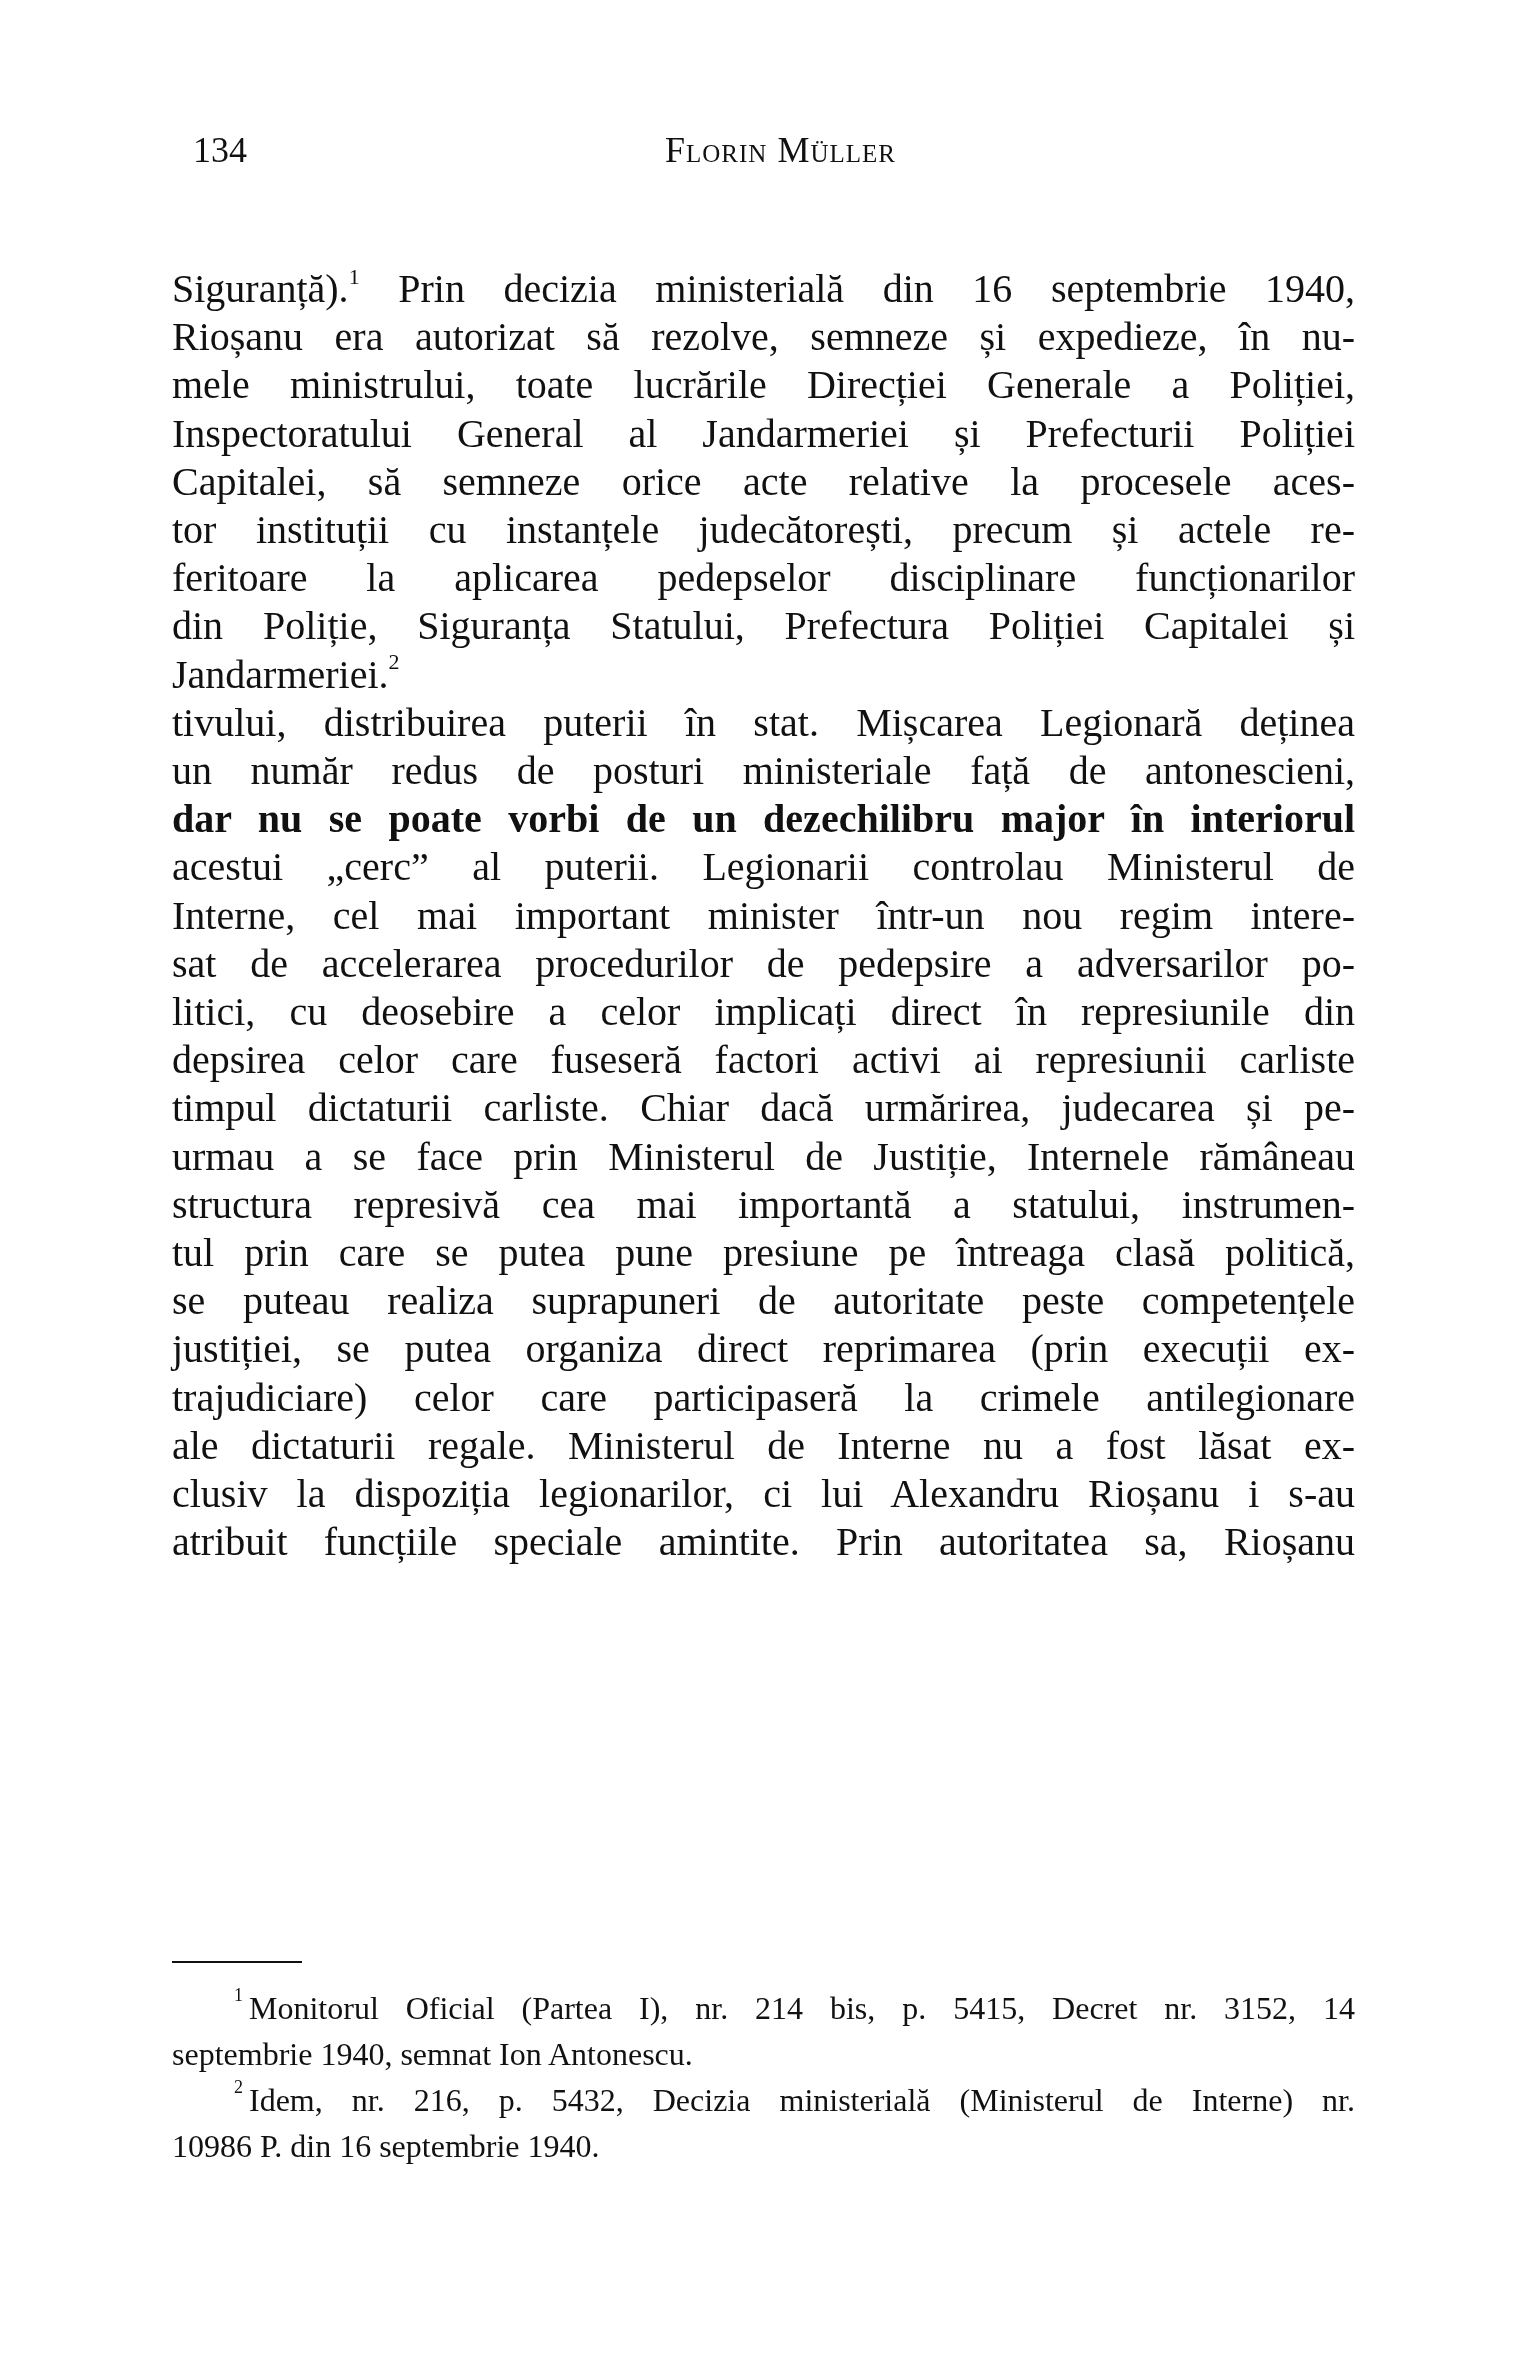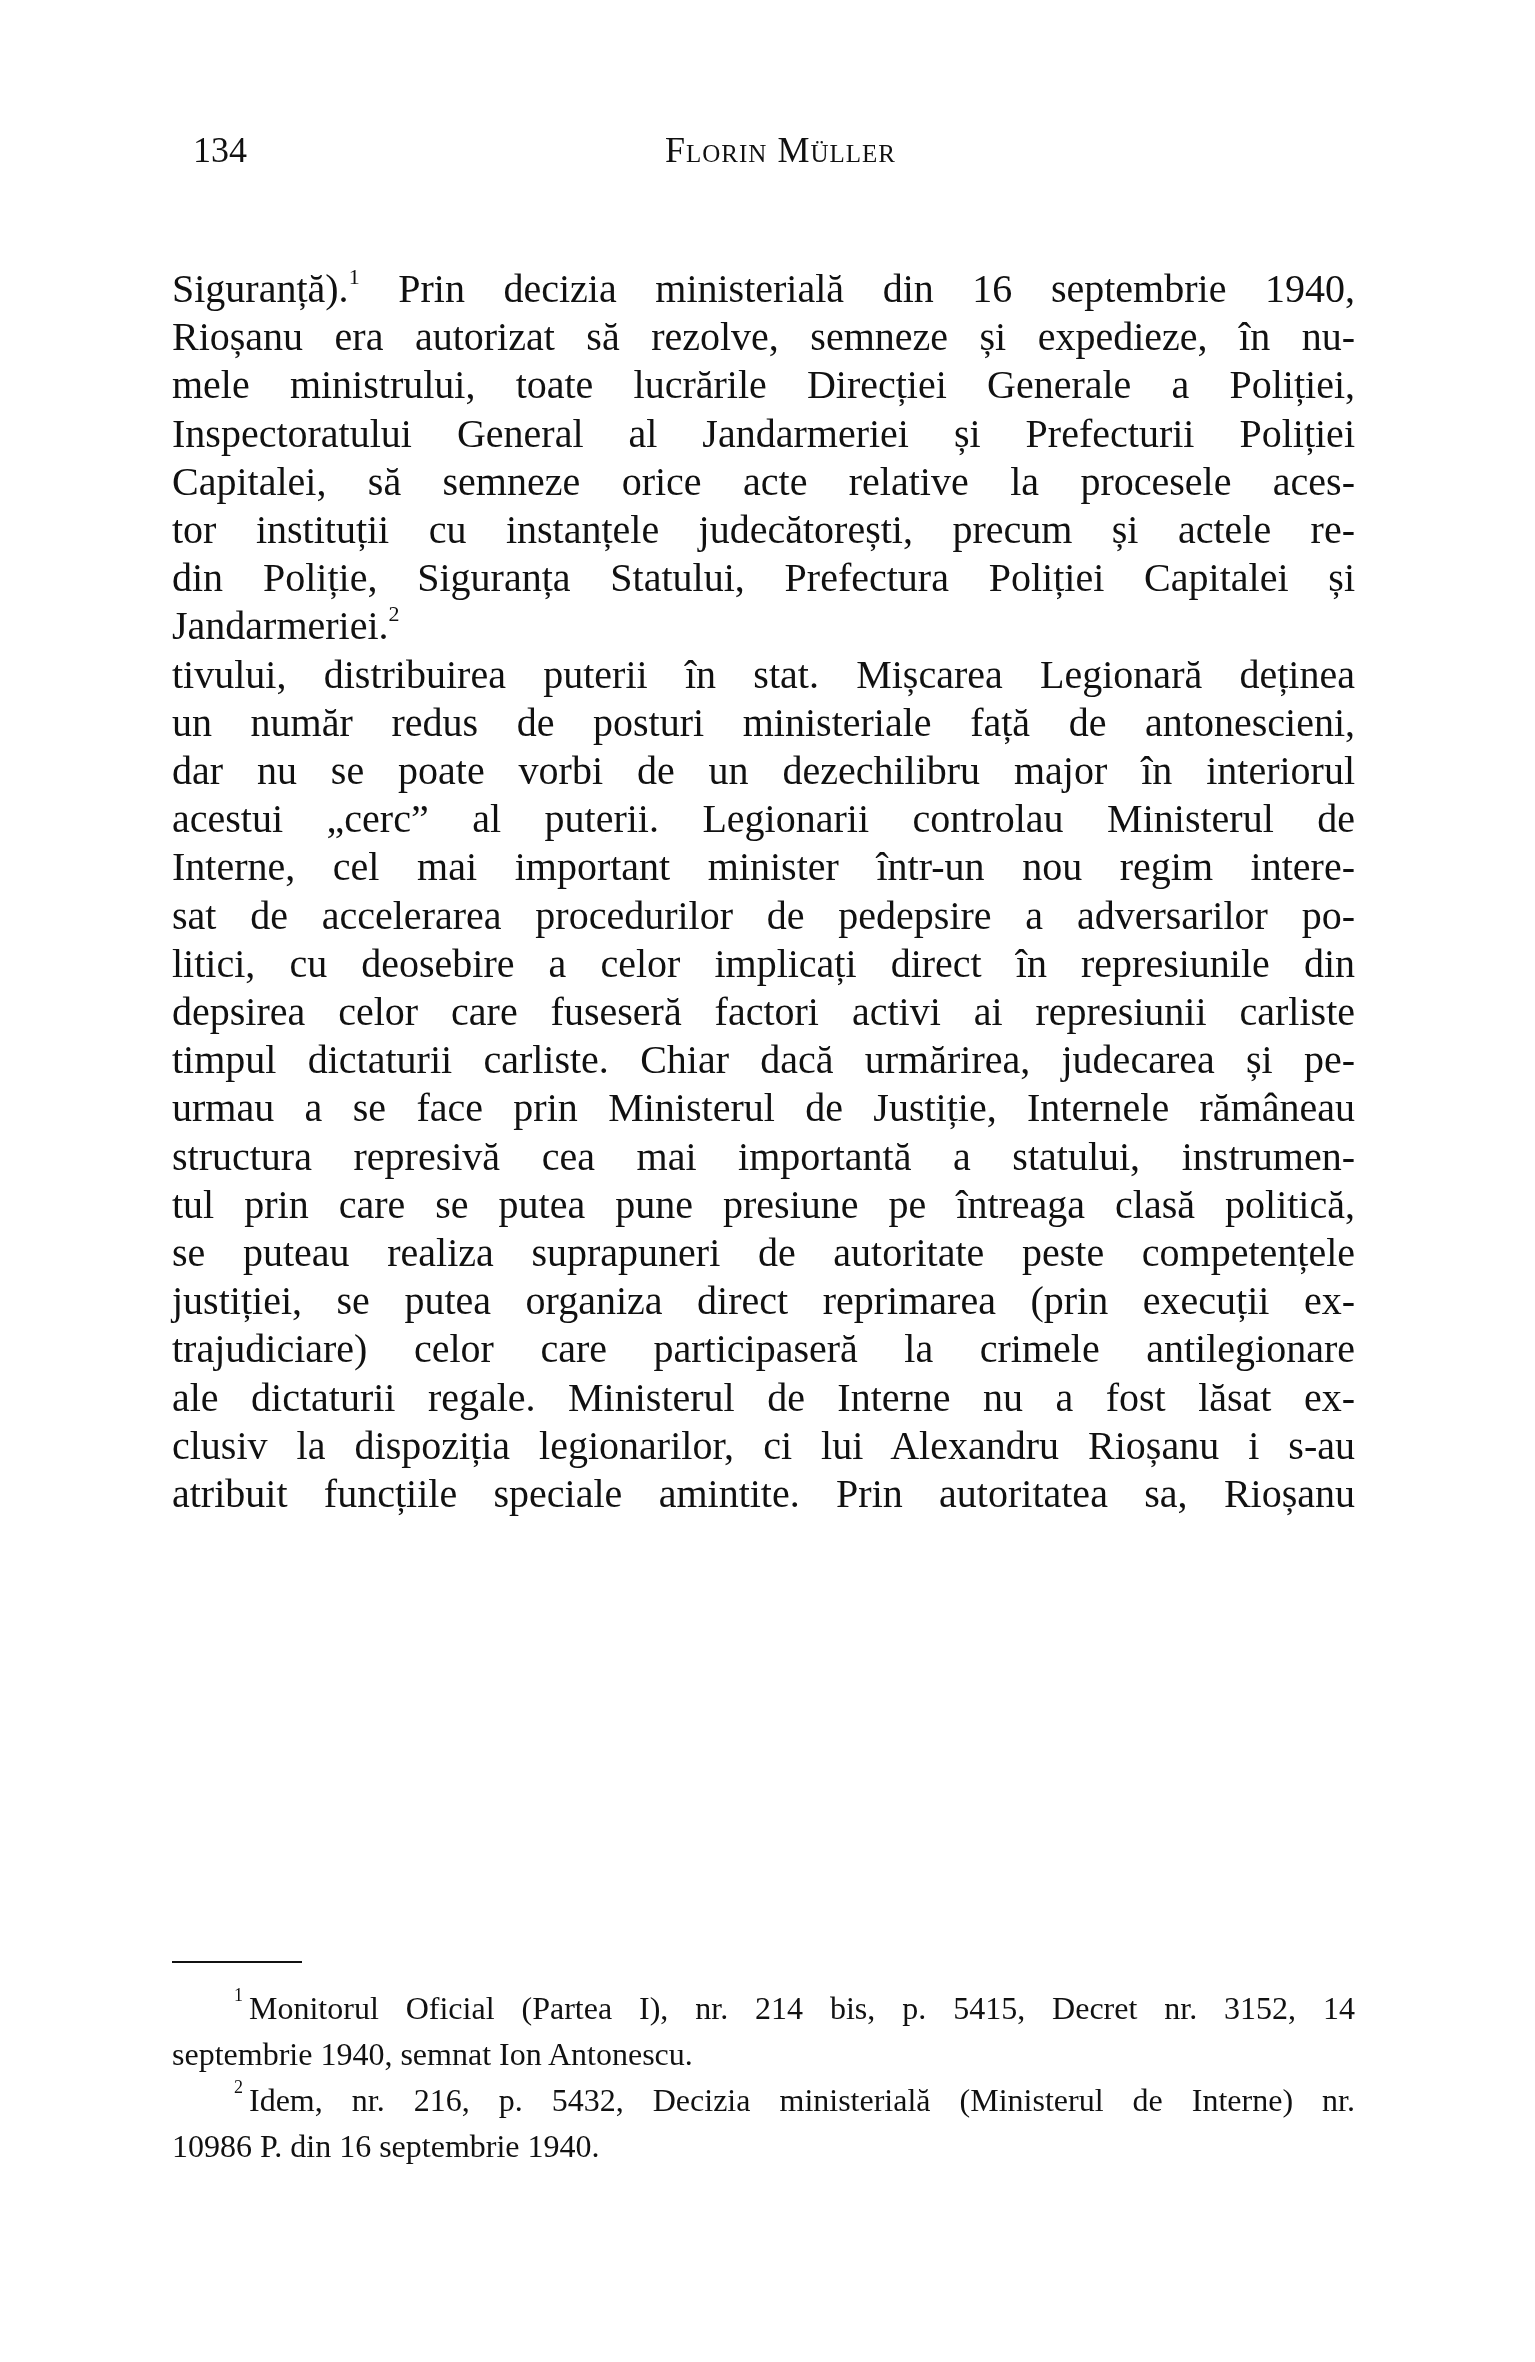--- a/index.html
+++ b/index.html
@@ -33,28 +33,29 @@
 
   <div class="body-text">
 
     <p>
       <span class="line" style="white-space: normal; text-align-last: justify; margin-top: 33px;"><span>Siguranță).</span><sup>1</sup><span> Prin decizia ministerială din 16 septembrie 1940,</span></span>
       <span class="line" style="white-space: normal; text-align-last: justify;">Rioșanu era autorizat să rezolve, semneze și expedieze, în nu-</span>
       <span class="line" style="white-space: normal; text-align-last: justify;">mele ministrului, toate lucrările Direcției Generale a Poliției,</span>
       <span class="line" style="white-space: normal; text-align-last: justify;">Inspectoratului General al Jandarmeriei și Prefecturii Poliției</span>
       <span class="line" style="white-space: normal; text-align-last: justify;">Capitalei, să semneze orice acte relative la procesele aces-</span>
       <span class="line" style="white-space: normal; text-align-last: justify;">tor instituții cu instanțele judecătorești, precum și actele re-</span>
+      <span class="line" style="white-space: normal; text-align-last: justify;">feritoare la aplicarea pedepselor disciplinare funcționarilor</span>
       <span class="line" style="white-space: normal; text-align-last: justify;">din Poliție, Siguranța Statului, Prefectura Poliției Capitalei și</span>
       <span class="line last"><span>Jandarmeriei.</span><sup>2</sup></span>
     </p>
 
     <p class="indent-para">
       <span class="line" style="white-space: normal; text-align-last: justify;">tivului, distribuirea puterii în stat. Mișcarea Legionară deținea</span>
       <span class="line" style="white-space: normal; text-align-last: justify;">un număr redus de posturi ministeriale față de antonescieni,</span>
-      <span class="line" style="white-space: normal; text-align-last: justify;">dar nu se poate vorbi de un dezechilibru major în interiorul</span>
+      <span class="line" style="white-space: normal; text-align-last: justify; font-weight: bold;">dar nu se poate vorbi de un dezechilibru major în interiorul</span>
       <span class="line" style="white-space: normal; text-align-last: justify;">acestui „cerc” al puterii. Legionarii controlau Ministerul de</span>
       <span class="line" style="white-space: normal; text-align-last: justify;">Interne, cel mai important minister într-un nou regim intere-</span>
       <span class="line" style="white-space: normal; text-align-last: justify;">sat de accelerarea procedurilor de pedepsire a adversarilor po-</span>
       <span class="line" style="white-space: normal; text-align-last: justify;">litici, cu deosebire a celor implicați direct în represiunile din</span>
       <span class="line" style="white-space: normal; text-align-last: justify;">depsirea celor care fuseseră factori activi ai represiunii carliste</span>
       <span class="line" style="white-space: normal; text-align-last: justify;">timpul dictaturii carliste. Chiar dacă urmărirea, judecarea și pe-</span>
       <span class="line" style="white-space: normal; text-align-last: justify;">urmau a se face prin Ministerul de Justiție, Internele rămâneau</span>
       <span class="line" style="white-space: normal; text-align-last: justify;">structura represivă cea mai importantă a statului, instrumen-</span>
       <span class="line" style="white-space: normal; text-align-last: justify;">tul prin care se putea pune presiune pe întreaga clasă politică,</span>
       <span class="line" style="white-space: normal; text-align-last: justify;">se puteau realiza suprapuneri de autoritate peste competențele</span>

